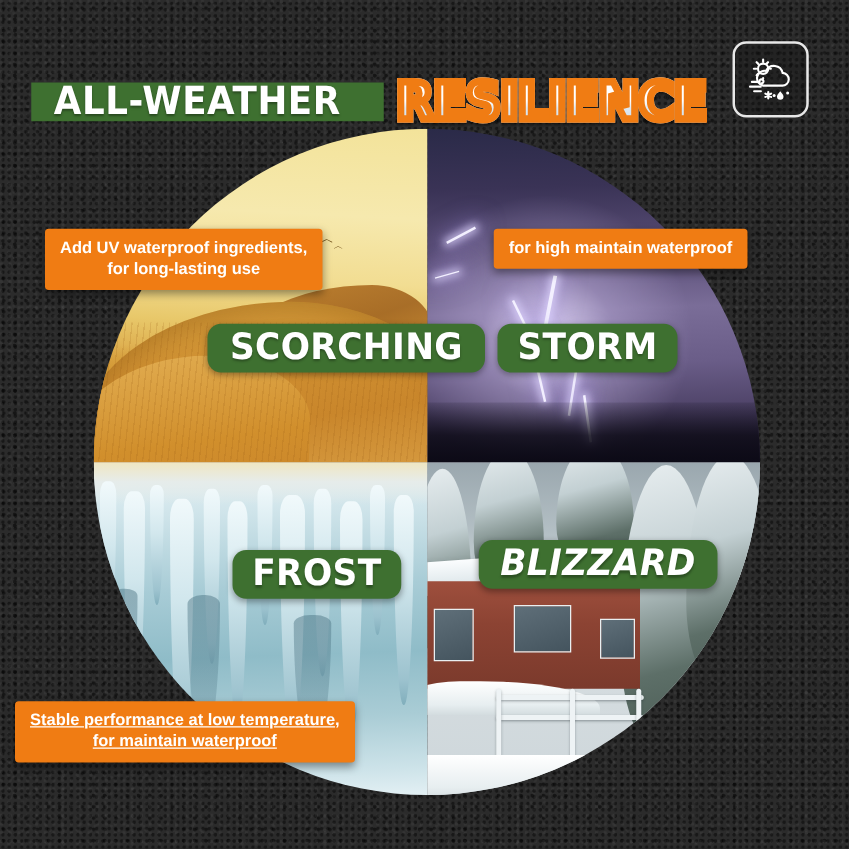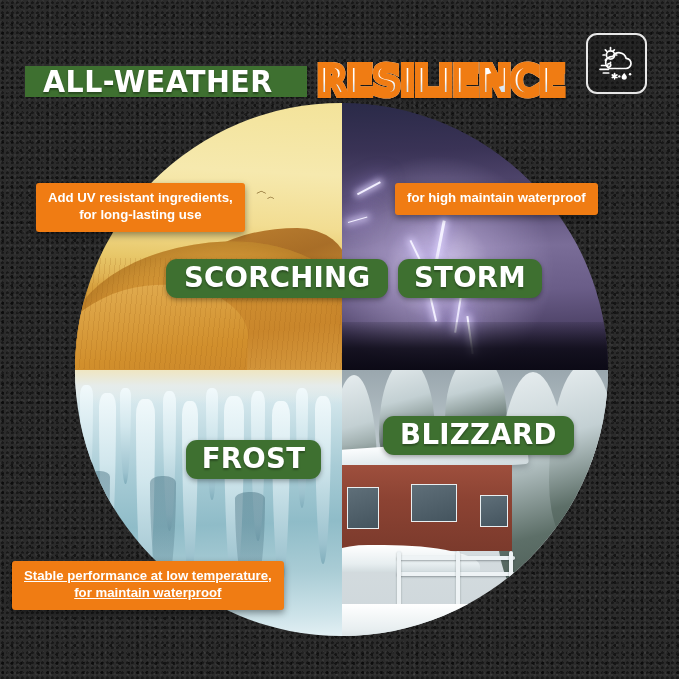--- a/index.html
+++ b/index.html
@@ -242,26 +242,26 @@
 
   <div class="chip" style="left:166px;top:259px;">
     <span>SCORCHING</span>
   </div>
   <div class="chip" style="left:186px;top:440px;">
     <span>FROST</span>
   </div>
   <div class="chip" style="left:398px;top:259px;">
     <span>STORM</span>
   </div>
-  <div class="chip" style="left:383px;top:416px;">
+  <div class="chip" style="left:383px;top:432px;font-style:italic;">
     <span>BLIZZARD</span>
   </div>
 
   <div class="callout" style="left:36px;top:183px;">
-    <span class="l1">Add UV resistant ingredients,</span>
+    <span class="l1">Add UV waterproof ingredients,</span>
     <span class="l2">for long-lasting use</span>
   </div>
 
   <div class="callout" style="left:395px;top:183px;">
     <span class="l2">for high maintain waterproof</span>
   </div>
 
   <div class="callout" style="left:12px;top:561px;text-decoration:underline;">
     <span class="l1">Stable performance at low temperature,</span>
     <span class="l2">for maintain waterproof</span>

